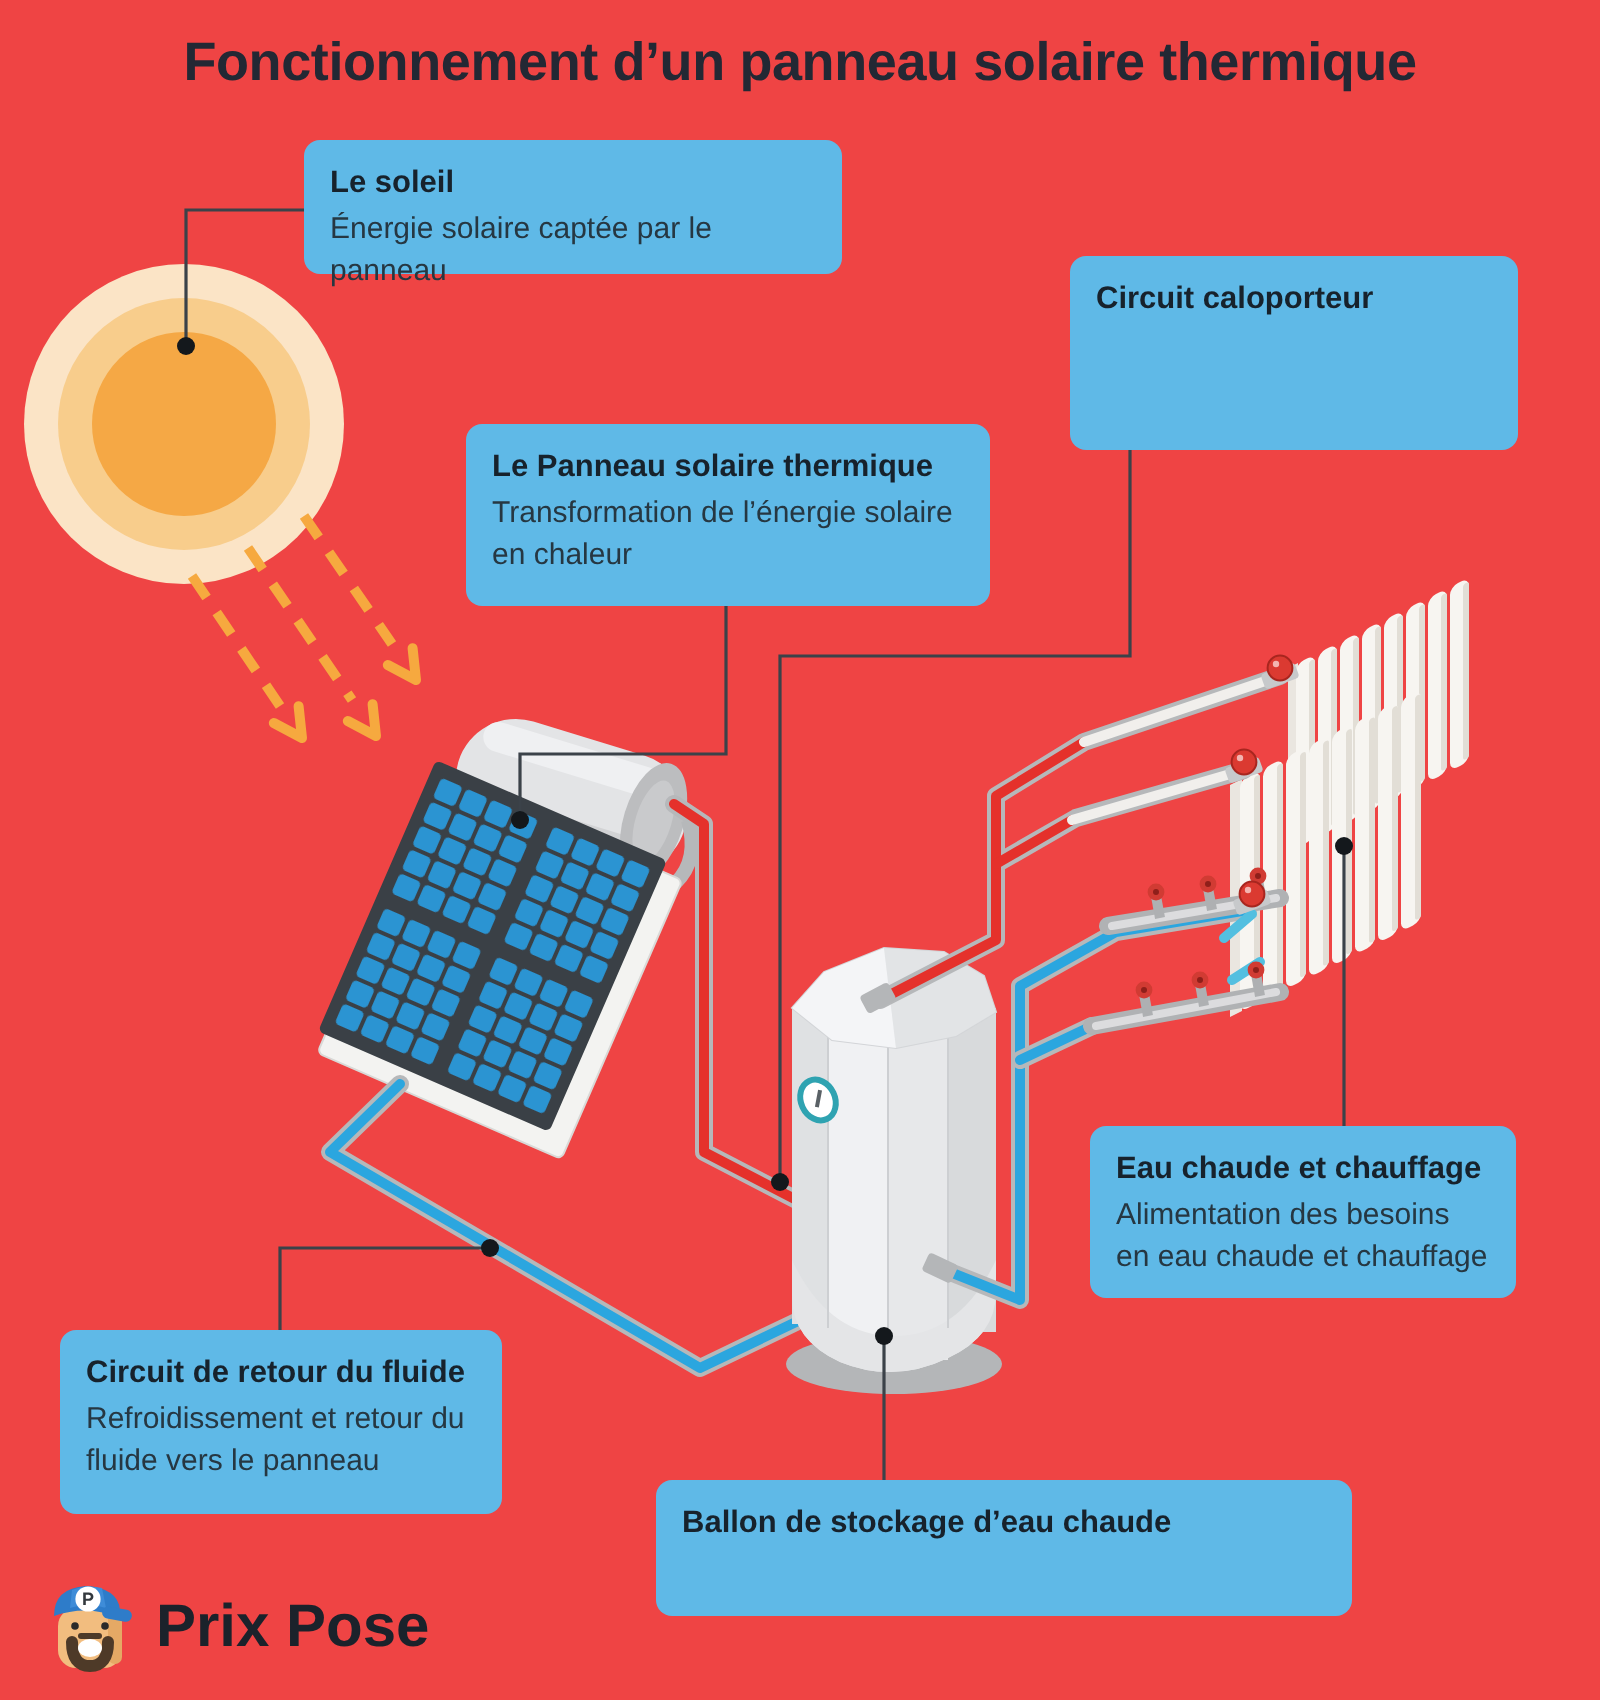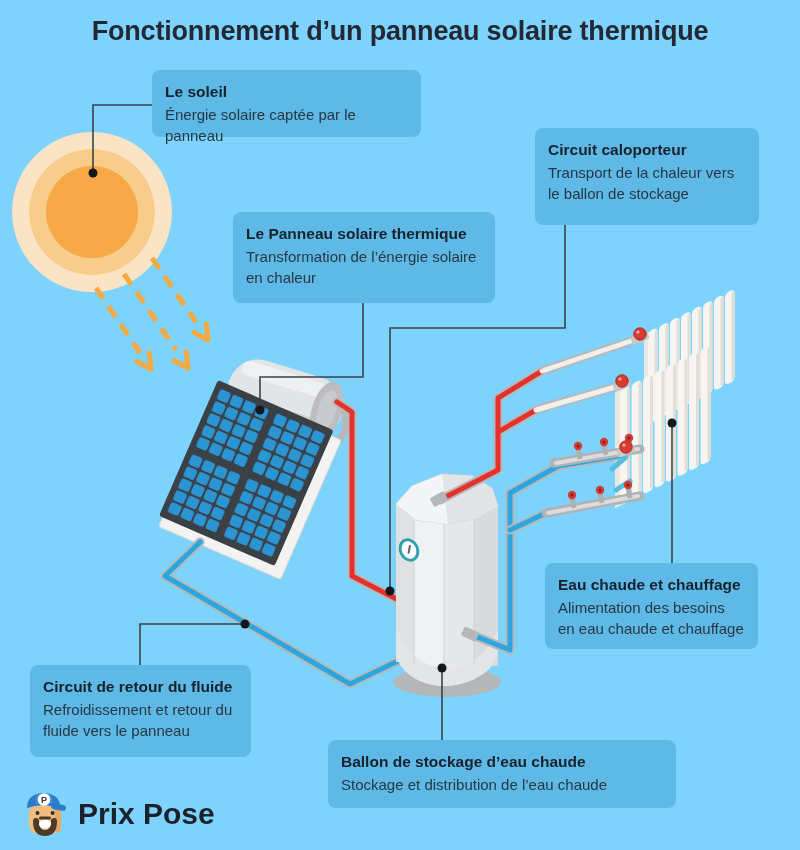--- a/index.html
+++ b/index.html
@@ -1,18 +1,18 @@
 <!DOCTYPE html>
 <html><head>
 <meta charset="utf-8">
 <style>
   html,body{margin:0;padding:0;background:#dfe9ee;}
   .canvas{
     position:relative;width:800px;height:850px;margin:0 auto;
-    background:#7dd3fc;overflow:hidden;
+    background:#ef4444;overflow:hidden;
     font-family:"Liberation Sans",sans-serif;
   }
   .page-title{
     position:absolute;left:0;top:16px;width:800px;margin:0;
     text-align:center;font-size:27px;font-weight:800;color:#232834;
     letter-spacing:-0.2px;
   }
   .art{position:absolute;left:0;top:0;width:800px;height:850px;}
   .callout{
     position:absolute;box-sizing:border-box;border-radius:8px;
@@ -257,41 +257,39 @@
     </g>
   </svg>
 
   <div class="callout" style="left:152px;top:70px;width:269px;height:67px;">
     <div class="c-title">Le soleil</div>
     <div class="c-body">Énergie solaire captée par le panneau</div>
   </div>
 
   <div class="callout" style="left:535px;top:128px;width:224px;height:97px;">
     <div class="c-title">Circuit caloporteur</div>
-    <div class="c-body">Transport de la chaleur vers le ballon de stockage</div>
   </div>
 
   <div class="callout" style="left:233px;top:212px;width:262px;height:91px;">
     <div class="c-title">Le Panneau solaire thermique</div>
     <div class="c-body">Transformation de l’énergie solaire en chaleur</div>
   </div>
 
   <div class="callout" style="left:545px;top:563px;width:213px;height:86px;">
     <div class="c-title">Eau chaude et chauffage</div>
     <div class="c-body">Alimentation des besoins en eau chaude et chauffage</div>
   </div>
 
   <div class="callout" style="left:30px;top:665px;width:221px;height:92px;">
     <div class="c-title">Circuit de retour du fluide</div>
     <div class="c-body">Refroidissement et retour du fluide vers le panneau</div>
   </div>
 
   <div class="callout" style="left:328px;top:740px;width:348px;height:68px;">
     <div class="c-title">Ballon de stockage d’eau chaude</div>
-    <div class="c-body">Stockage et distribution de l’eau chaude</div>
   </div>
 
   <div class="logo">
     <svg width="42" height="46" viewBox="0 0 42 46">
       <rect x="5" y="13" width="32" height="30" rx="9" fill="#F2BD7F"></rect>
       <rect x="30" y="15" width="7" height="26" rx="3.5" fill="#E5A965"></rect>
       <path d="M12,30 Q12,42 21,42 Q30,42 30,30" stroke="#4E3A28" stroke-width="6" fill="none" stroke-linecap="round"></path>
       <ellipse cx="21" cy="33" rx="6" ry="4.5" fill="#FFFFFF"></ellipse>
       <rect x="15" y="25.5" width="12" height="3" rx="1.5" fill="#4E3A28"></rect>
       <circle cx="13.5" cy="22" r="1.9" fill="#2A2A2A"></circle>

